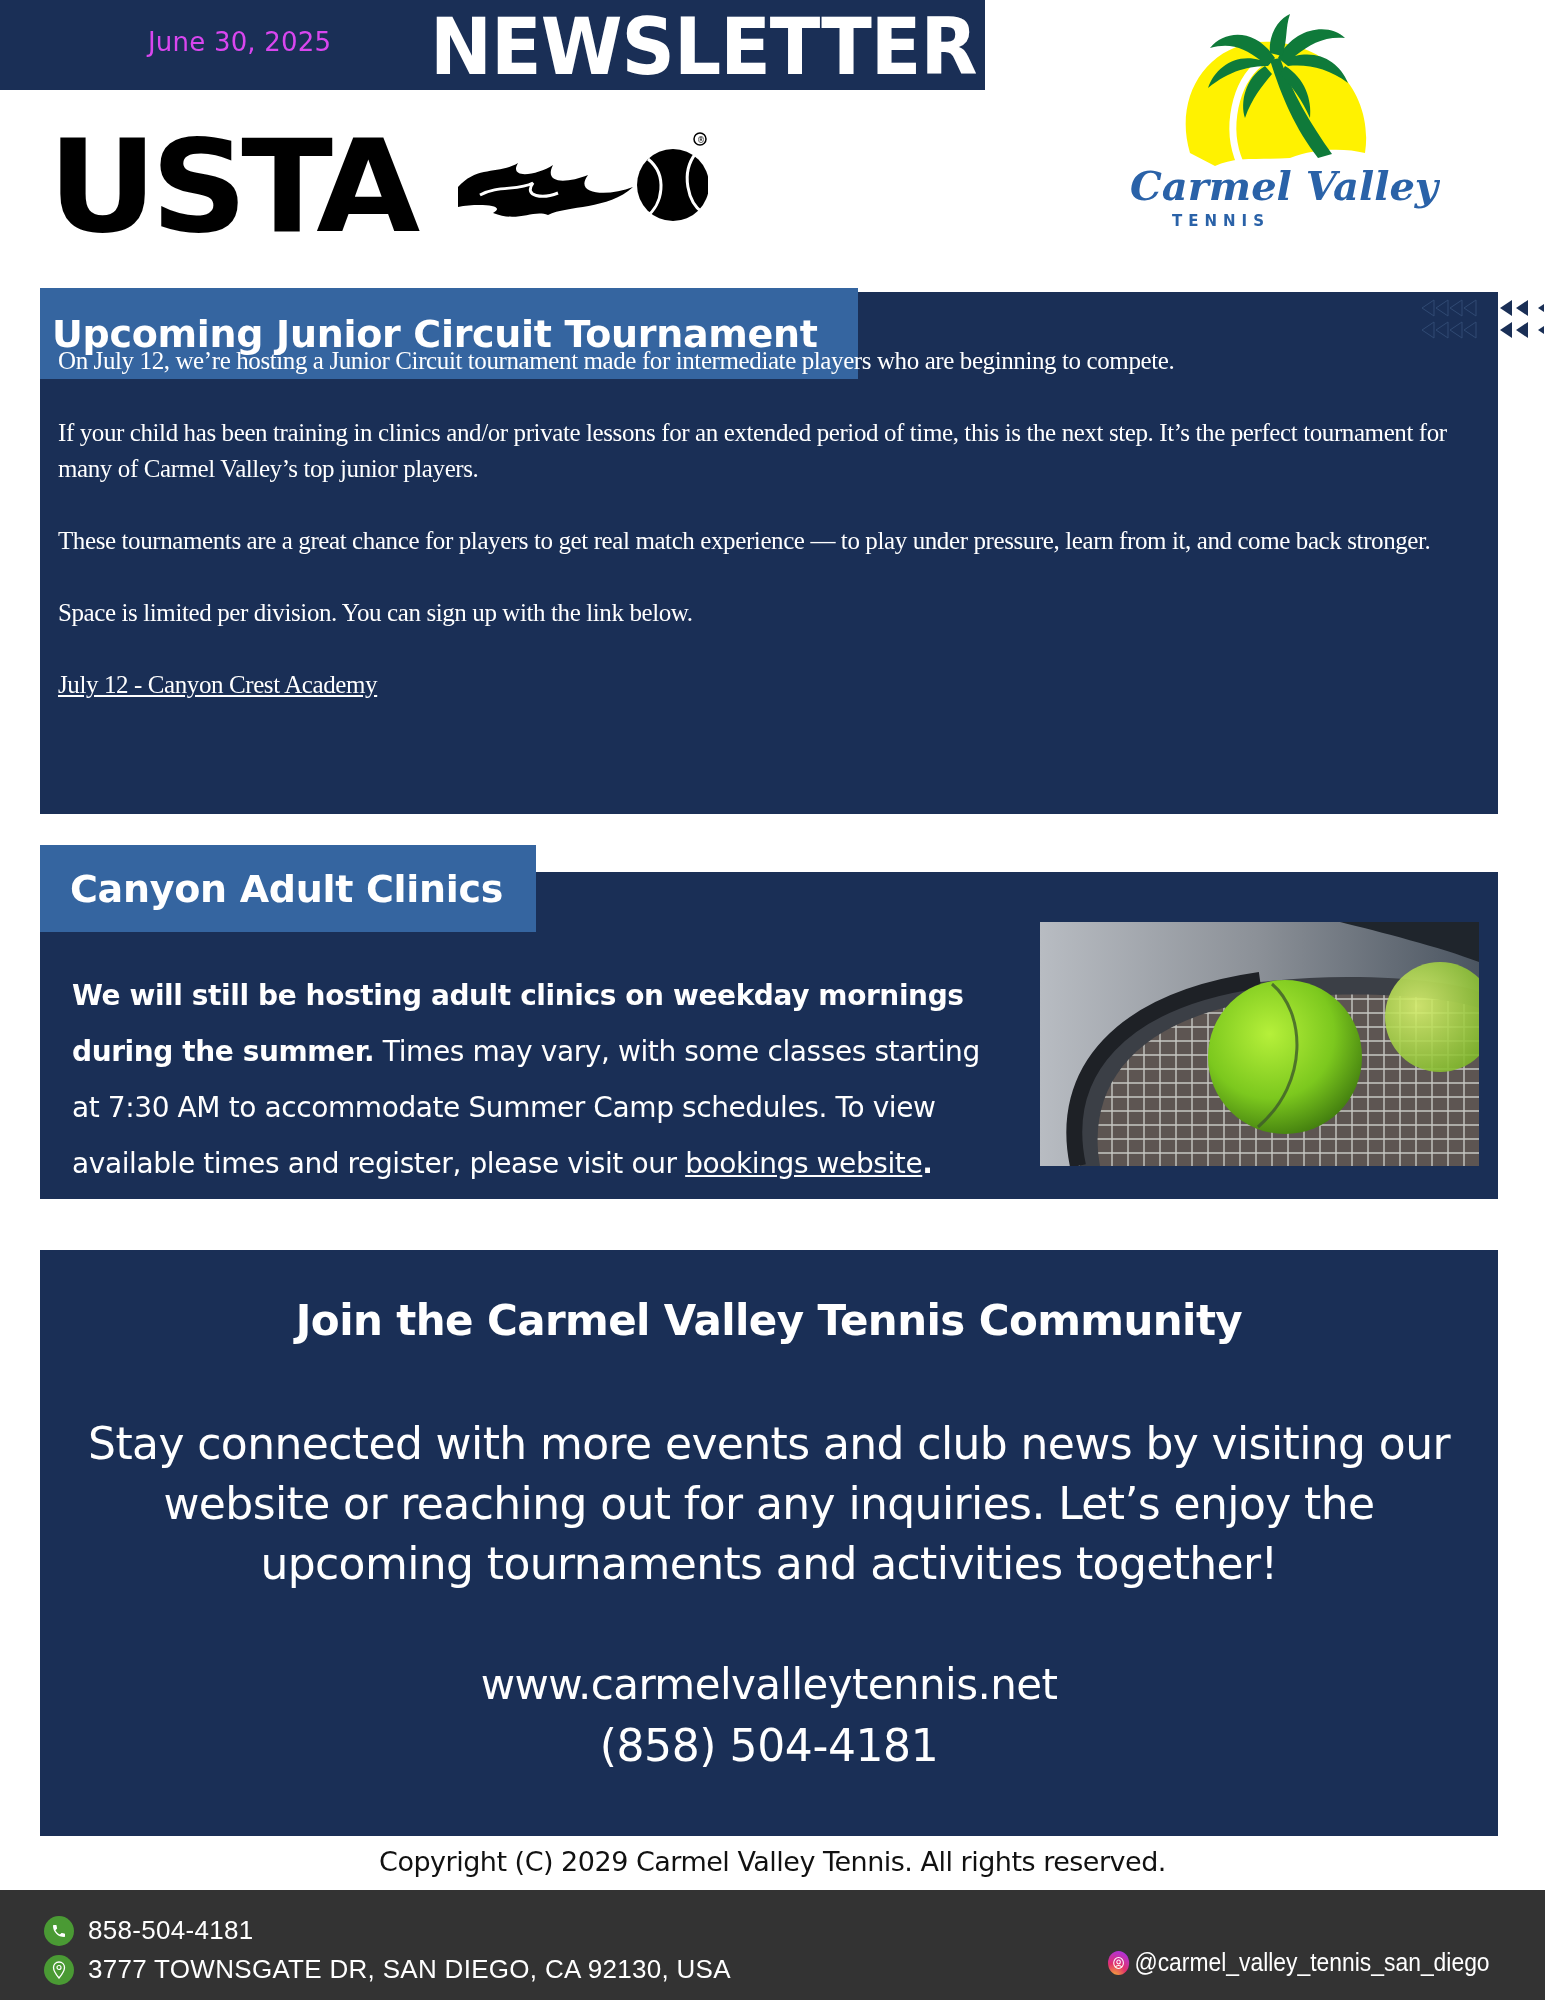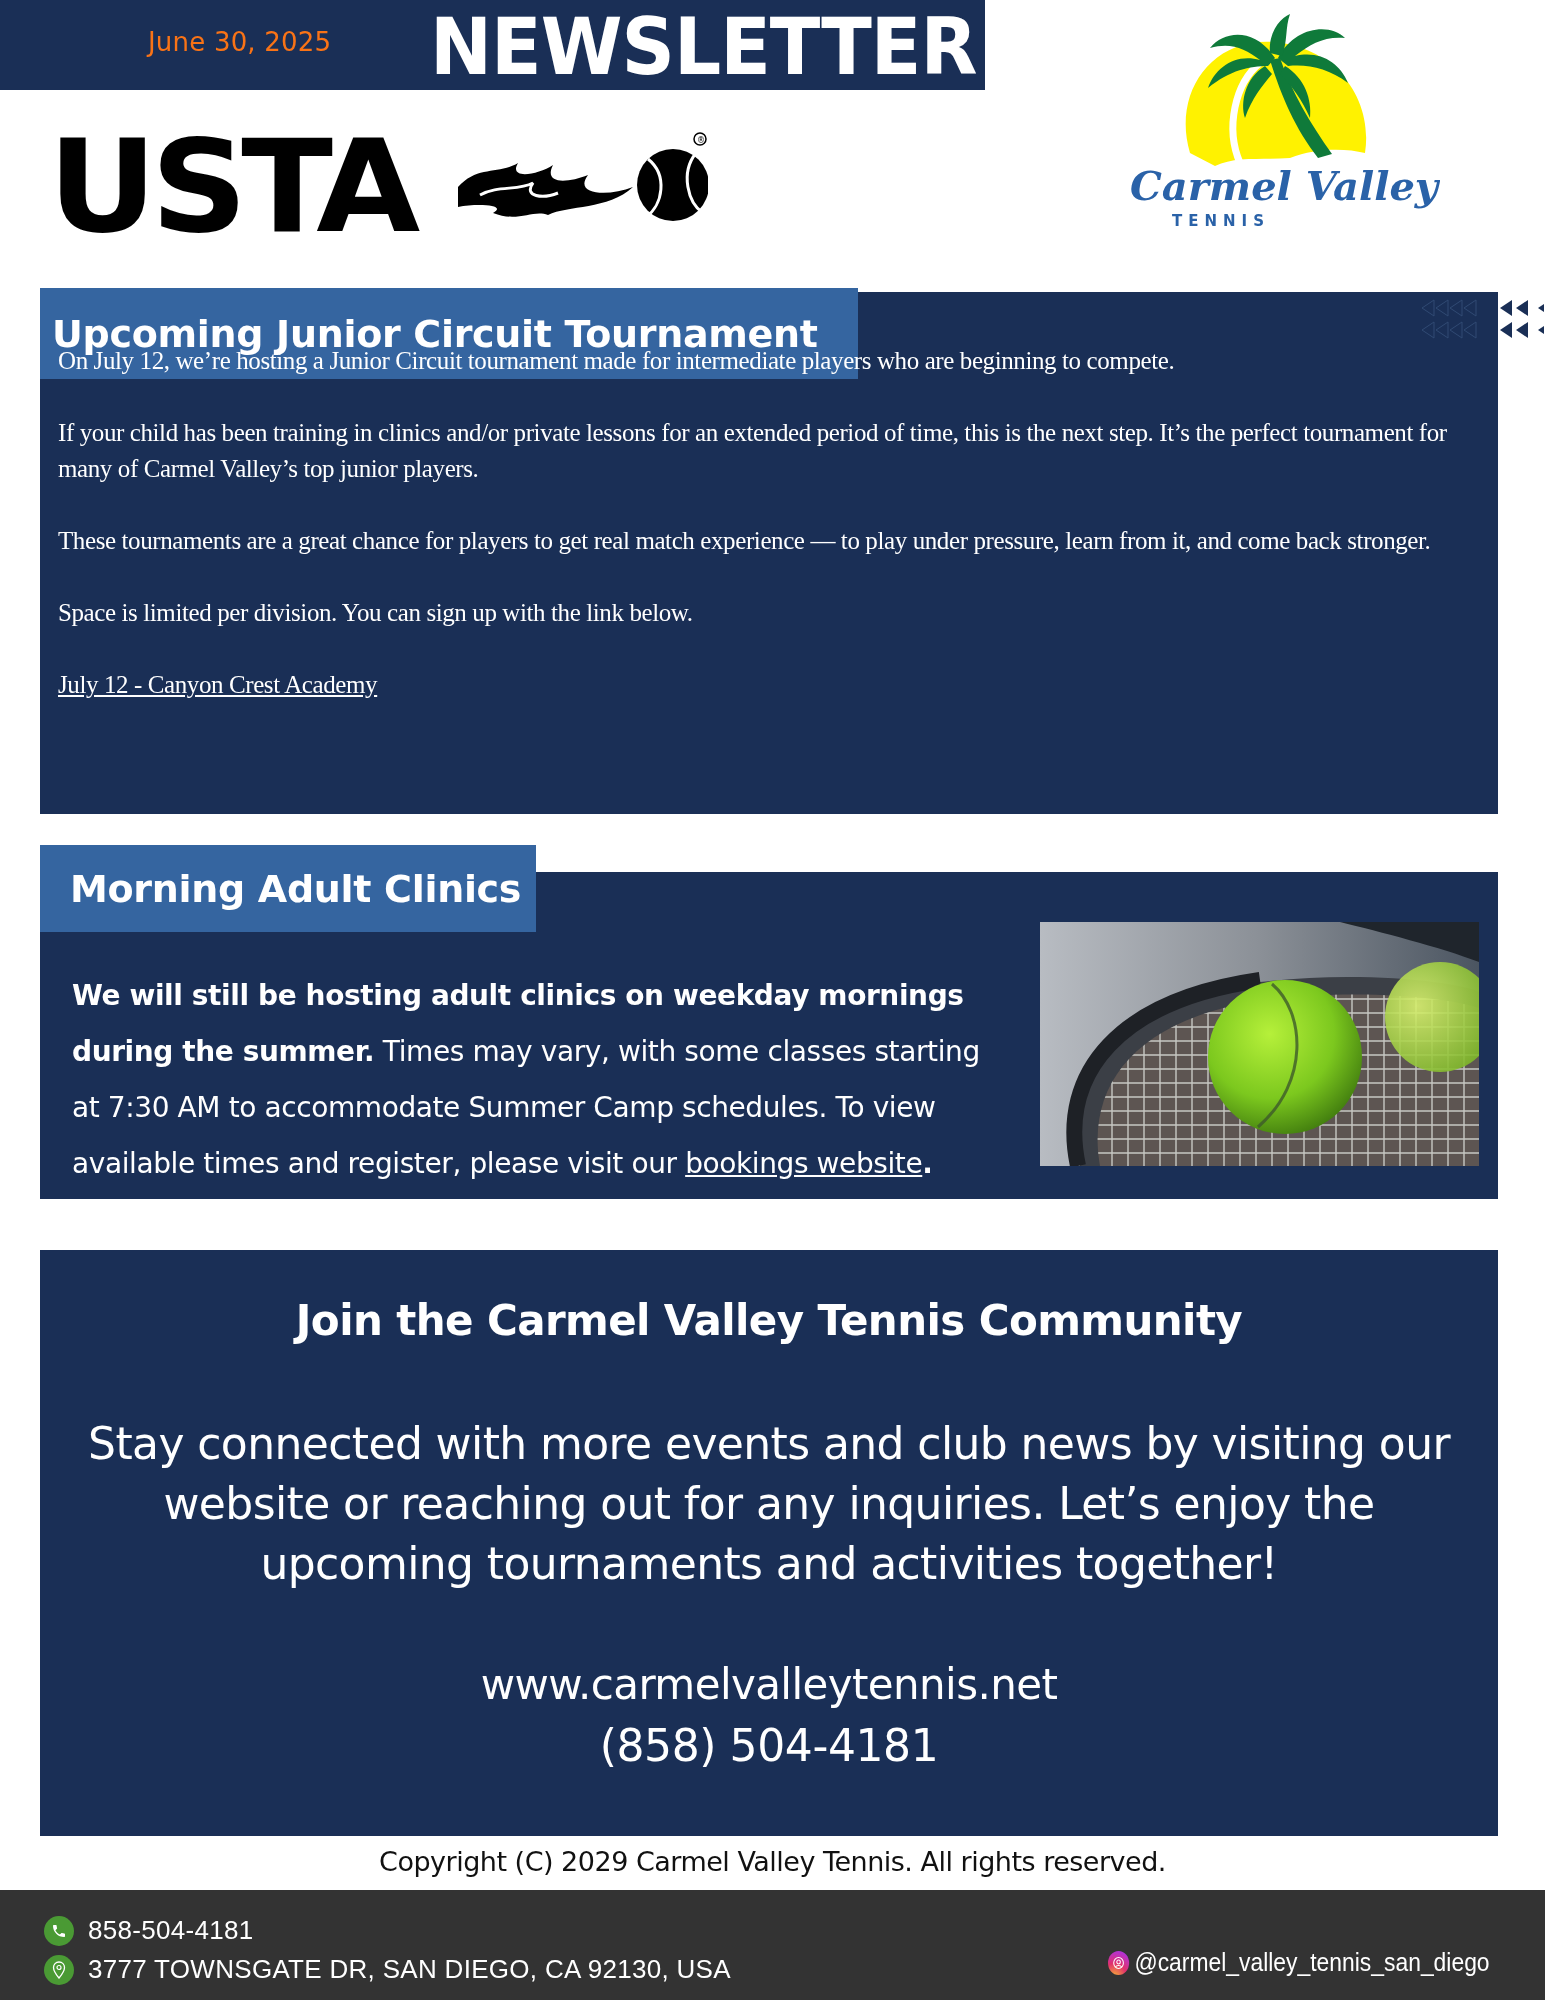--- a/index.html
+++ b/index.html
@@ -4,21 +4,21 @@
 <style>
   * { box-sizing: border-box; margin: 0; padding: 0; }
   html, body { width: 1545px; height: 2000px; background: #ffffff; overflow: hidden; }
   body { position: relative; font-family: "Liberation Sans", "DejaVu Sans", sans-serif; color: #ffffff; }
 
   .header-bar {
     position: absolute; left: 0; top: 0; width: 985px; height: 90px;
     background: #1a2f56;
   }
   .header-date {
-    position: absolute; left: 148px; top: 27px; font-size: 26px; color: #f97316;
+    position: absolute; left: 148px; top: 27px; font-size: 26px; color: #d946ef;
     font-family: "DejaVu Sans", sans-serif; letter-spacing: 0.2px;
   }
   .header-title {
     position: absolute; left: 430px; top: 2px; font-size: 78px; font-weight: 900; color: #ffffff;
     font-family: "DejaVu Sans", sans-serif; letter-spacing: -1px; transform: scaleX(0.95); transform-origin: left;
   }
 
   .usta-logo { position: absolute; left: 48px; top: 125px; width: 660px; height: 115px; }
   .cv-logo { position: absolute; left: 1120px; top: 8px; width: 320px; height: 225px; }
 
@@ -162,21 +162,21 @@
 <div class="title-tab s1-tab">Upcoming Junior Circuit Tournament</div>
 <div class="s1-body">
   <p>On July 12, we’re hosting a Junior Circuit tournament made for intermediate players who are beginning to compete.</p>
   <p>If your child has been training in clinics and/or private lessons for an extended period of time, this is the next step. It’s the perfect tournament for many of Carmel Valley’s top junior players.</p>
   <p>These tournaments are a great chance for players to get real match experience — to play under pressure, learn from it, and come back stronger.</p>
   <p>Space is limited per division. You can sign up with the link below.</p>
   <p><a href="#">July 12 - Canyon Crest Academy</a></p>
 </div>
 
 <div class="navy-box s2-box"></div>
-<div class="title-tab s2-tab">Morning Adult Clinics</div>
+<div class="title-tab s2-tab">Canyon Adult Clinics</div>
 <div class="s2-body">
   <b>We will still be hosting adult clinics on weekday mornings during the summer.</b><span> Times may vary, with some classes starting at 7:30 AM to accommodate Summer Camp schedules. To view available times and register, please visit our </span><a href="#">bookings website</a><b>.</b>
 </div>
 <div class="s2-image">
   <svg width="439" height="244" viewBox="0 0 439 244">
     <defs>
       <linearGradient id="bg" x1="0" y1="0" x2="1" y2="0">
         <stop offset="0" stop-color="#b8bcc2"></stop>
           <stop offset="0.5" stop-color="#8b9097"></stop>
           <stop offset="1" stop-color="#4b5561"></stop>

